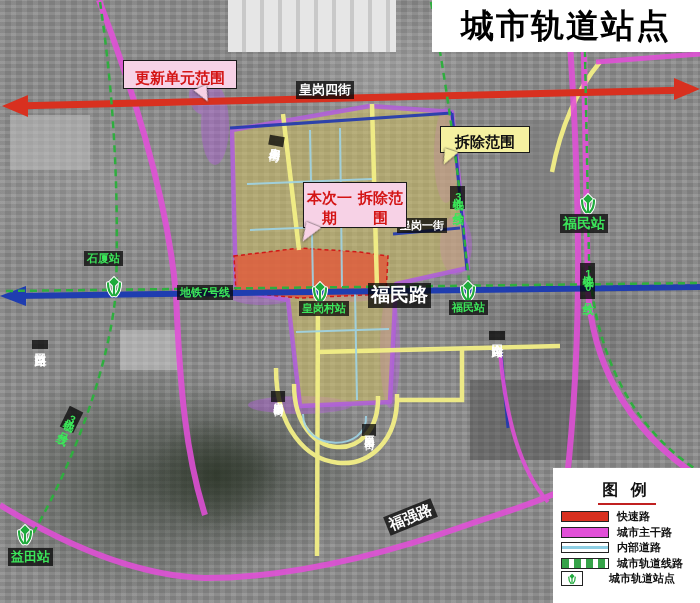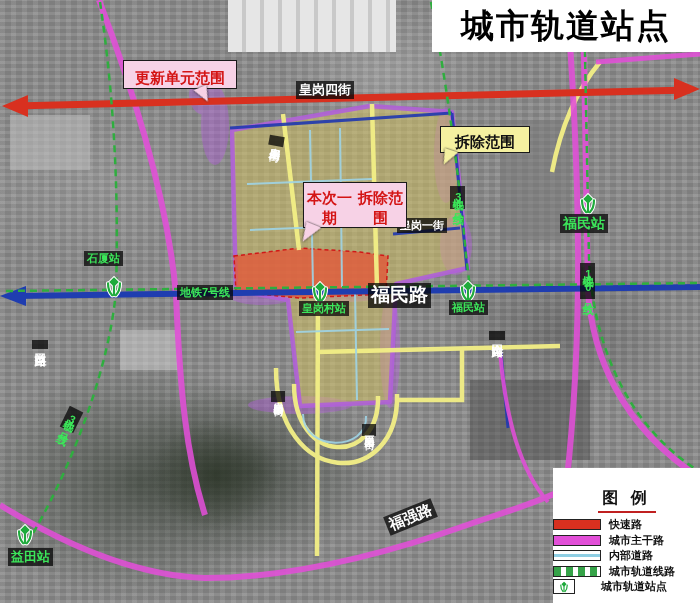--- a/index.html
+++ b/index.html
@@ -26,22 +26,22 @@
   .yellow{background:#f5f1a0;color:#111;}
   .tail{position:absolute;width:0;height:0;border-style:solid;}
   .title-bar{position:absolute;left:432px;top:0;width:268px;height:52px;background:#fff;
     display:flex;align-items:center;justify-content:center;}
   .title-bar span{font-size:33px;font-weight:bold;color:#000;letter-spacing:2px;}
   .metro-logo{position:absolute;width:22px;height:22px;}
   
   #legend{position:absolute;left:553px;top:468px;width:147px;height:135px;background:#fff;
     padding:4px 0 0 0;box-sizing:border-box;}
   #legend .lg-title{text-align:center;font-size:16px;font-weight:bold;color:#111;
-    letter-spacing:4px;border-bottom:2px solid #c02020;width:58px;margin:16px auto 4px auto;padding-bottom:2px;}
-  .lg-row{display:flex;align-items:center;height:15.5px;}
+    letter-spacing:4px;border-bottom:2px solid #c02020;width:58px;margin:8px auto 4px auto;padding-bottom:2px;}
+  .lg-row{display:flex;align-items:center;height:15.5px;padding-left:8px;}
   .lg-swatch{width:46px;height:9px;border:1px solid #222;background:#fff;flex:none;}
   .lg-iconbox{width:20px;height:13px;border:1px solid #222;background:#fff;flex:none;
     display:flex;align-items:center;justify-content:center;margin-right:26px;}
   .lg-label{font-size:11px;font-weight:bold;color:#111;margin-left:8px;white-space:nowrap;}
 </style>
 </head>
 <body>
 
 <div id="stage">
 

